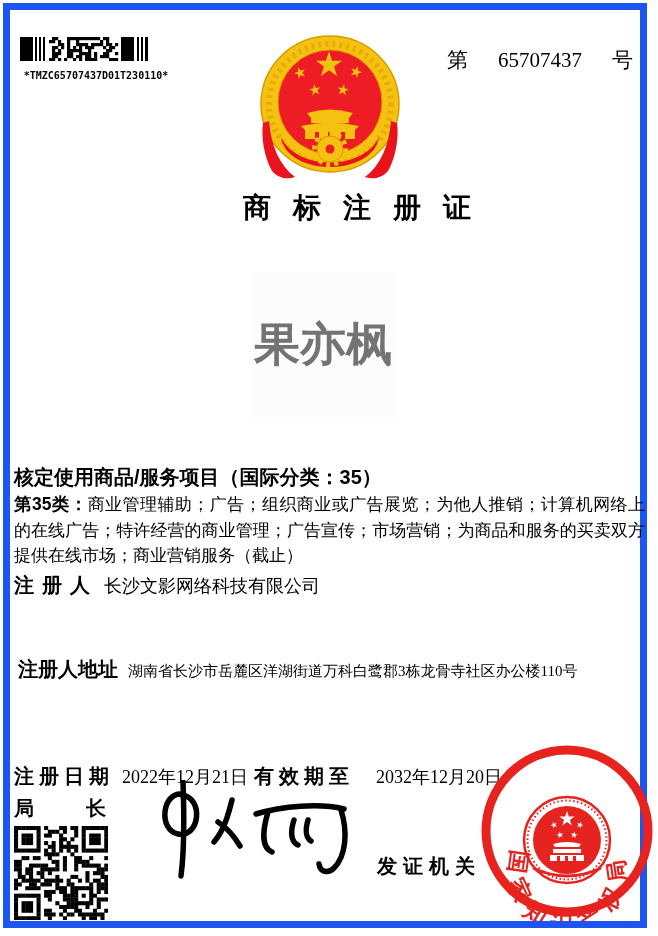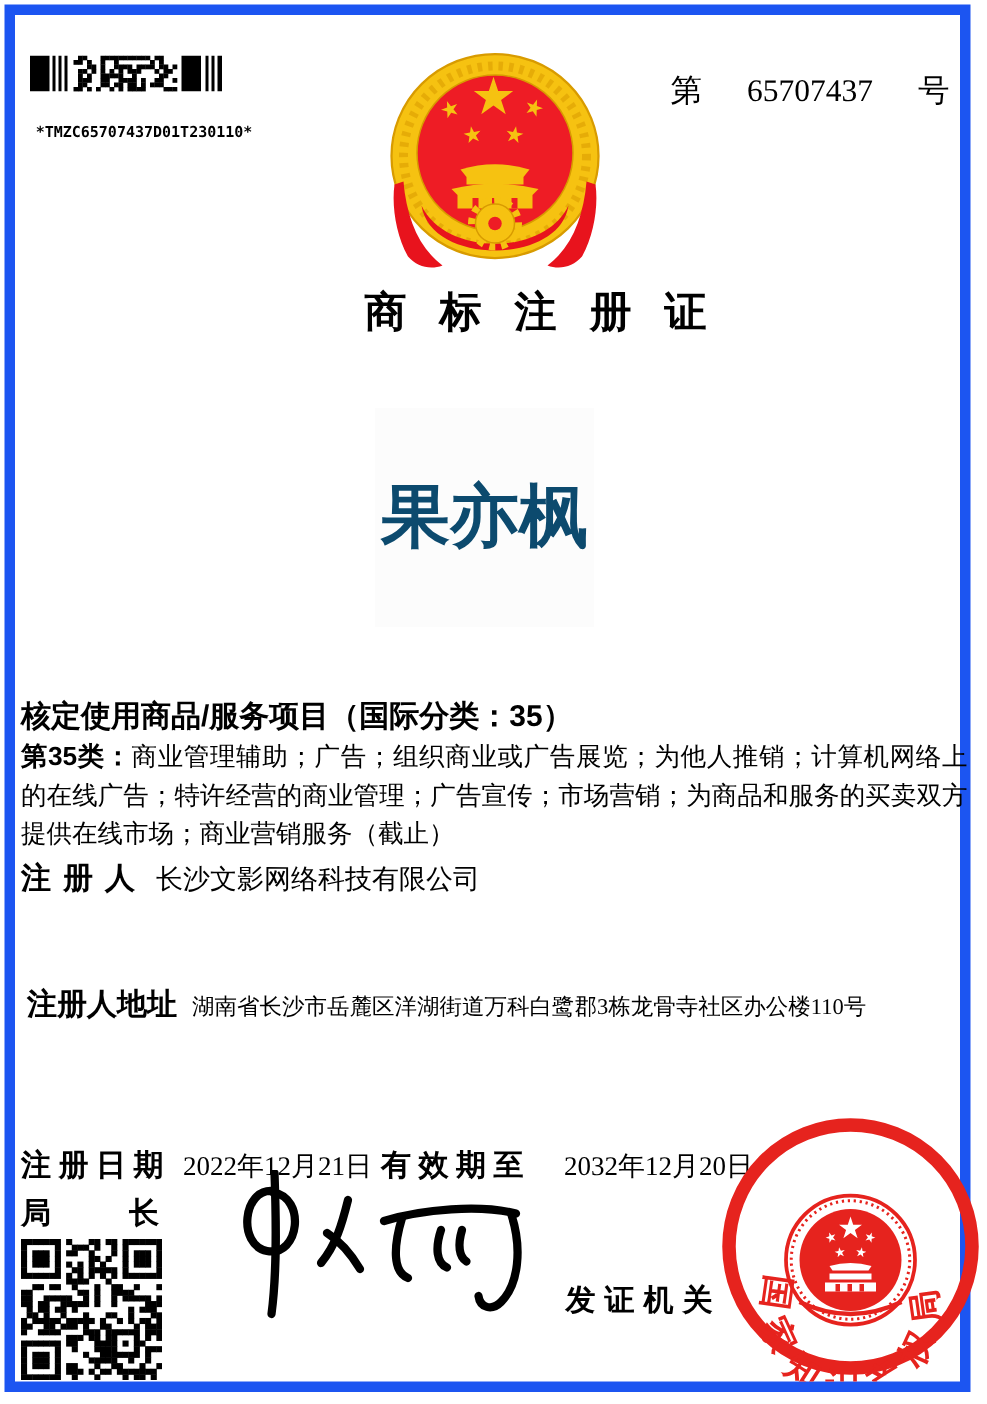--- a/index.html
+++ b/index.html
@@ -10,30 +10,30 @@
   html,body{margin:0;padding:0;background:#fff;}
   .page{position:relative;width:658px;height:936px;background:#fff;overflow:hidden;
         font-family:"Liberation Serif",serif;color:var(--ink);}
   .frame{position:absolute;left:3px;top:3px;width:644px;height:925px;
          border:7px solid var(--border-blue);box-sizing:border-box;pointer-events:none;}
   .abs{position:absolute;}
 
   
   .barcode-wrap{left:20px;top:37px;width:152px;text-align:center;}
   .barcode-text{font-family:"DejaVu Sans Mono",monospace;font-weight:700;font-size:10px;
-                letter-spacing:0;margin-top:17px;white-space:nowrap;}
+                letter-spacing:0;margin-top:5px;white-space:nowrap;}
   .cert-no{top:46px;right:25px;display:flex;gap:30px;font-size:21px;align-items:baseline;}
   .emblem{left:257px;top:33px;}
   .title{left:0;top:189px;width:658px;text-align:center;font-size:28px;font-weight:700;
          letter-spacing:22px;text-indent:22px;white-space:nowrap;padding-left:28px;}
 
   
   .tm-box{left:250px;top:272px;width:146px;height:146px;background:var(--tm-box-bg);
           display:flex;align-items:center;justify-content:center;}
-  .tm-name{font-family:"Liberation Sans",sans-serif;font-weight:700;font-size:46px;color:#0c4a6e;}
+  .tm-name{font-family:"Liberation Sans",sans-serif;font-weight:700;font-size:46px;color:#737373;}
 
   
   .goods-heading{left:14px;top:464px;font-family:"Liberation Sans",sans-serif;
                  font-weight:700;font-size:20px;}
   .goods-text{left:14px;top:492px;width:631px;font-size:17px;line-height:25.5px;
               text-align:justify;}
   .goods-text b{font-family:"Liberation Sans",sans-serif;font-size:17.5px;}
 
   
   .row{display:flex;align-items:baseline;}

